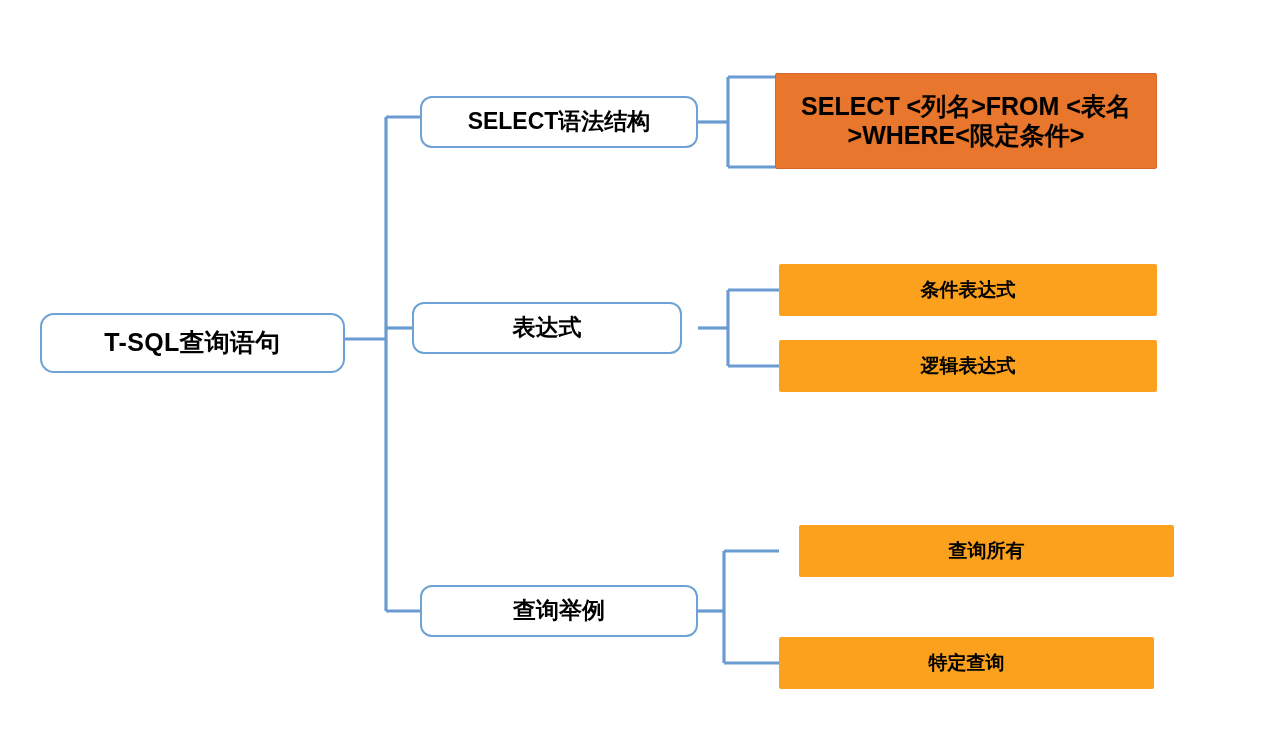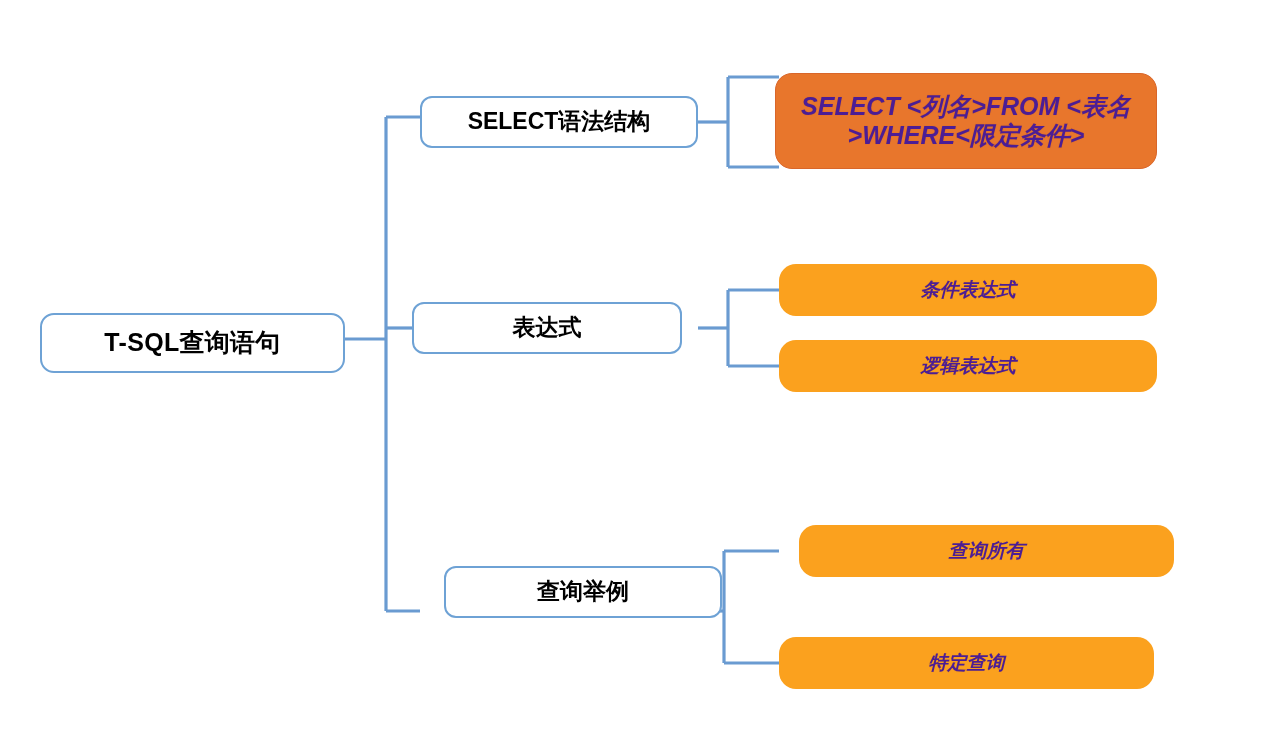--- a/index.html
+++ b/index.html
@@ -41,24 +41,23 @@
   }
   .node-root {
     border-radius: 14px;
     font-size: 25px;
     letter-spacing: 0.3px;
   }
   .node-branch {
     font-size: 23px;
   }
   .node-orange {
-    color: #4c1d95;
+    color: #000000;
     font-weight: bold;
-    border-radius: 17px;
-    font-style: italic;
+    border-radius: 2px;
   }
   .orange-dark {
     background: #E8762C;
     border: 1.6px solid #D9662A;
     font-size: 25px;
     padding: 2px 12px;
     text-shadow: 0 0 1px rgba(120,60,10,0.25);
   }
   .orange-bright {
     background: #FBA11E;
@@ -119,21 +118,21 @@
   </div>
 
   <div class="node node-orange orange-bright" style="left:779px; top:264px; width:378px; height:52px;">
     <span>条件表达式</span>
   </div>
 
   <div class="node node-orange orange-bright" style="left:779px; top:340px; width:378px; height:52px;">
     <span>逻辑表达式</span>
   </div>
 
-  <div class="node node-blue node-branch" style="left:420px; top:566px; width:278px; height:52px;margin-left:24px;">
+  <div class="node node-blue node-branch" style="left:420px; top:585px; width:278px; height:52px;">
     <span>查询举例</span>
   </div>
 
   <div class="node node-orange orange-bright" style="left:779px; top:525px; width:375px; height:52px;margin-left:20px;">
     <span>查询所有</span>
   </div>
 
   <div class="node node-orange orange-bright" style="left:779px; top:637px; width:375px; height:52px;">
     <span>特定查询</span>
   </div>

